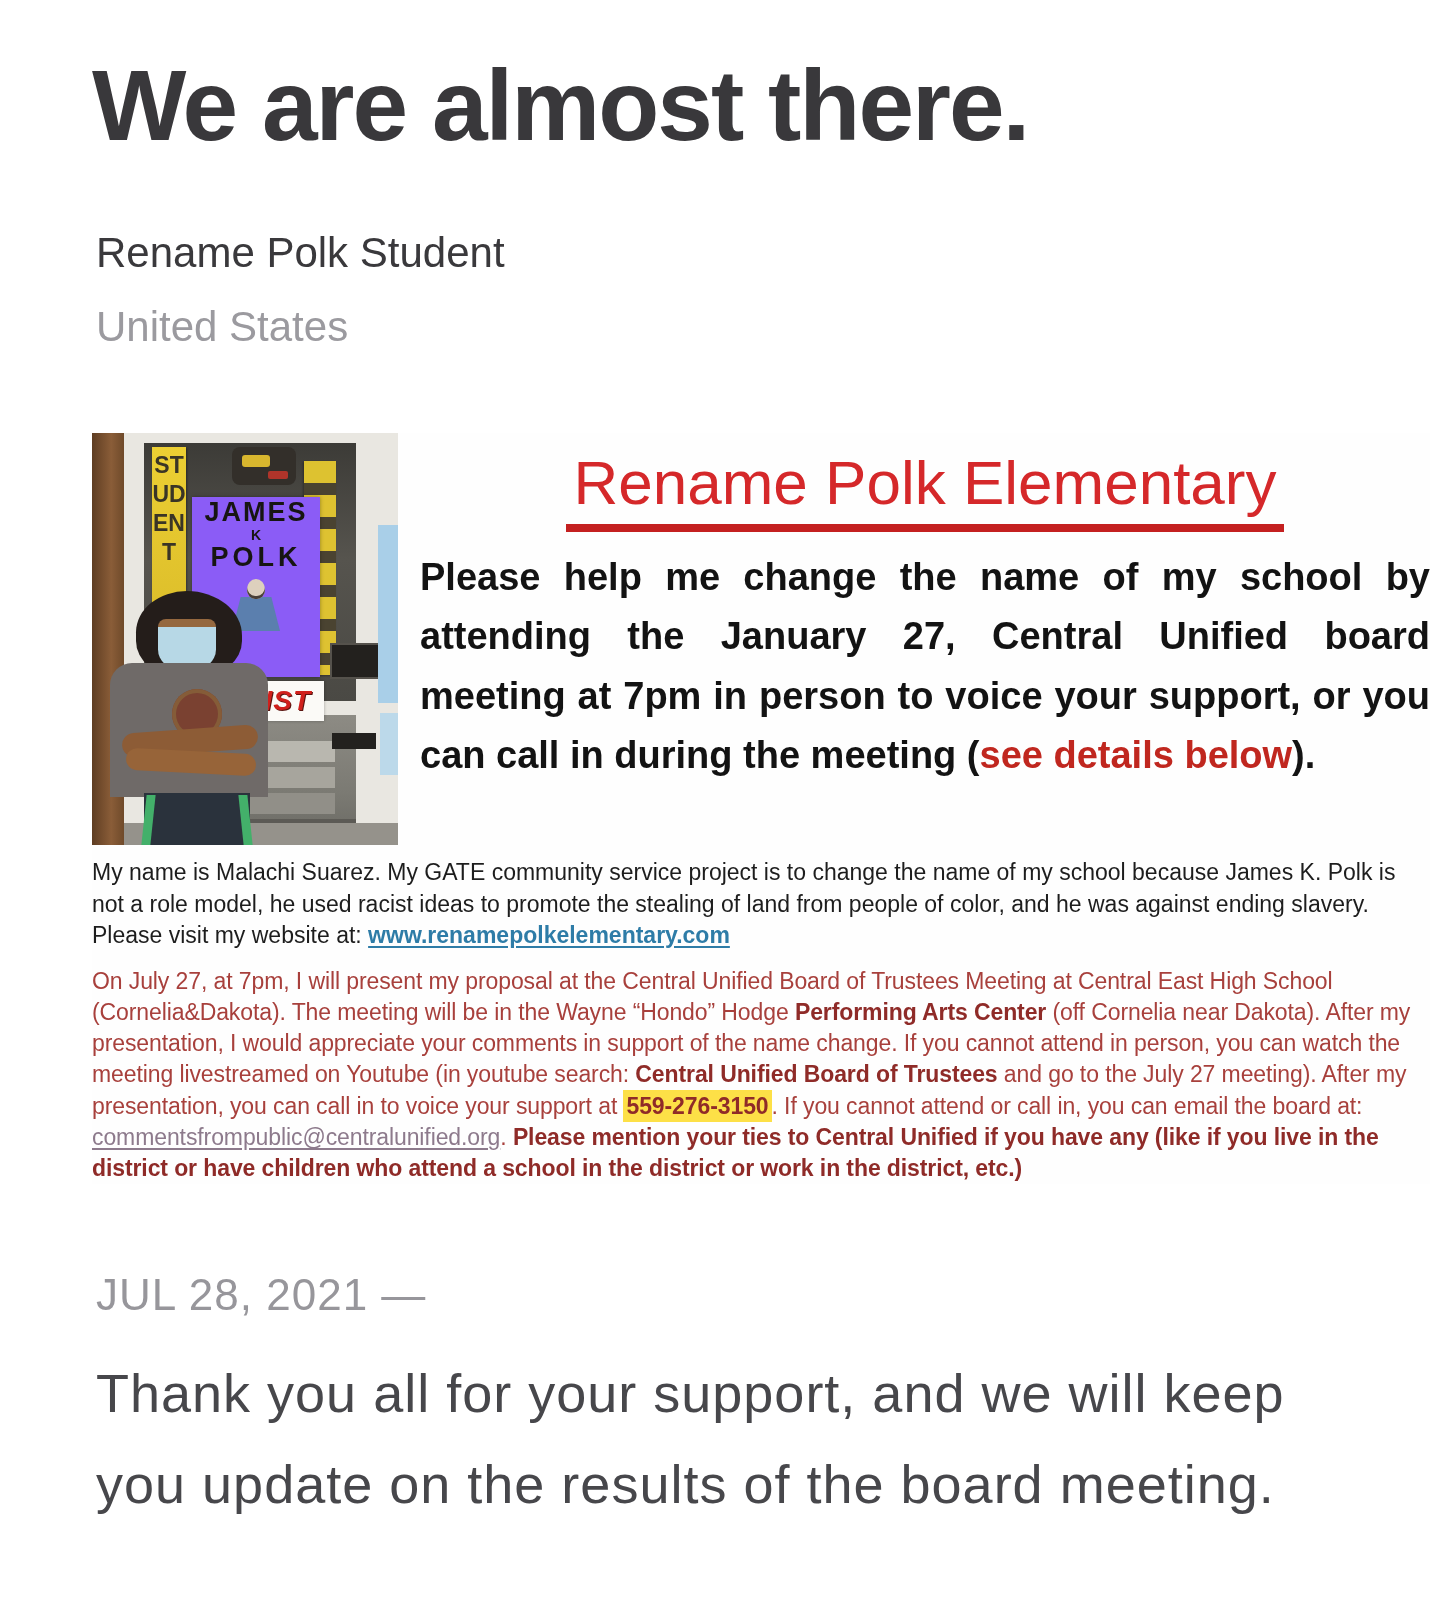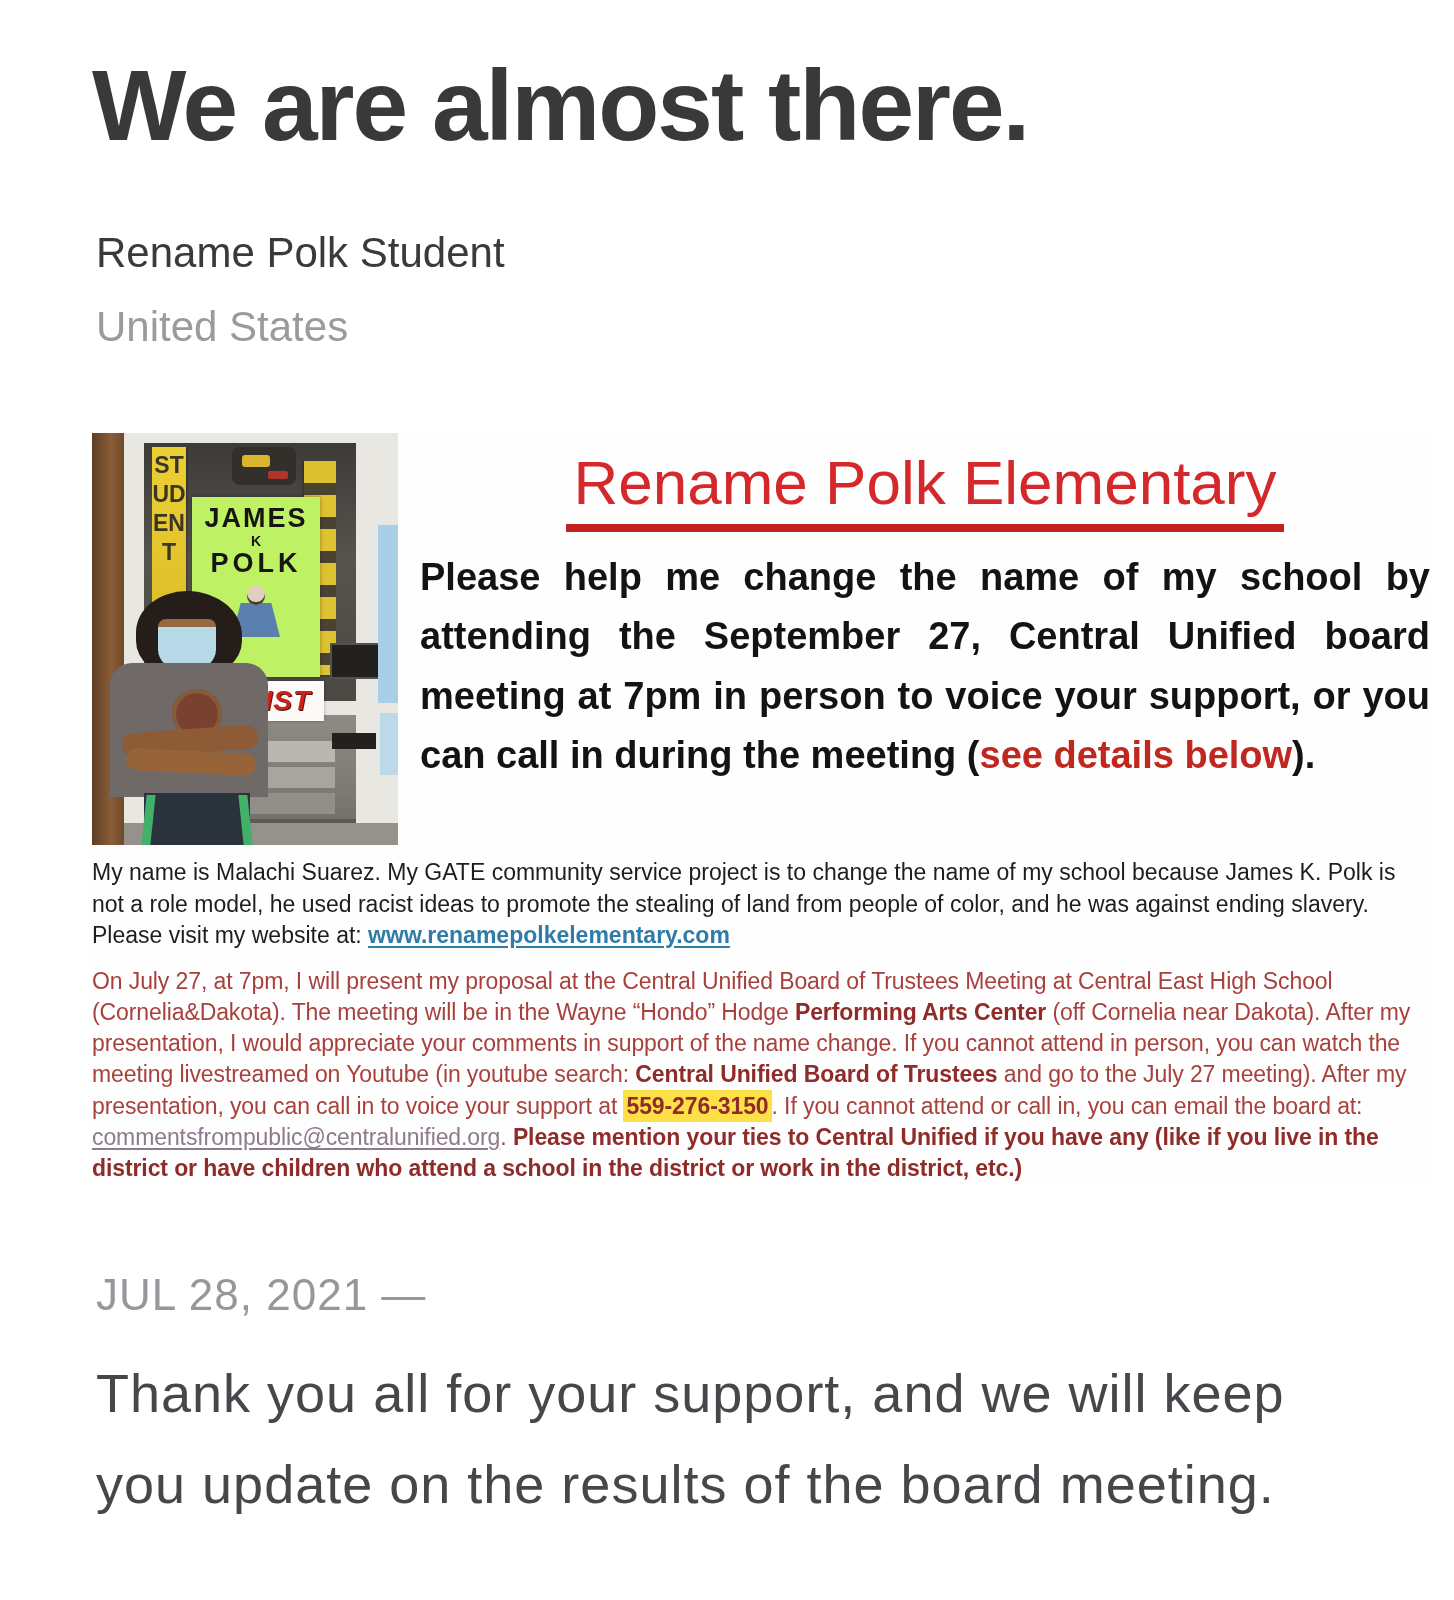--- a/index.html
+++ b/index.html
@@ -140,21 +140,21 @@
   .emblem:before {
     content:""; position:absolute; left:10px; top:8px; width:28px; height:12px;
     background:#d8b62e; border-radius:3px;
   }
   .emblem:after {
     content:""; position:absolute; right:8px; bottom:6px; width:20px; height:8px;
     background:#b0342a; border-radius:2px;
   }
   .poster {
     position:absolute; left:100px; top:64px; width:128px; height:180px;
-    background:#bef264; text-align:center; padding-top:6px;
+    background:#8b5cf6; text-align:center; padding-top:0;
     box-shadow:0 0 4px rgba(0,0,0,.35);
   }
   .poster-l1 { font-size:27px; font-weight:800; color:#171512; letter-spacing:2px; }
   .poster-l2 { font-size:14px; font-weight:800; color:#171512; line-height:14px; }
   .poster-l3 { font-size:27px; font-weight:800; color:#171512; letter-spacing:4px; }
   .portrait { position:relative; margin:6px auto 0 auto; width:48px; height:52px; }
   .portrait .head {
     position:absolute; left:15px; top:0; width:18px; height:20px;
     background:#ddd0bd; border-radius:50% 50% 45% 45%;
     box-shadow:0 -3px 0 #4a4038 inset;
@@ -273,21 +273,21 @@
             <div class="stripe-l"></div>
             <div class="stripe-r"></div>
           </div>
         </div>
       </div>
 
       <div class="flyer-right">
         <div class="flyer-headline-wrap">
           <span class="flyer-headline">Rename Polk Elementary</span>
         </div>
-        <div class="flyer-maintext"><span class="seg-black">Please help me change the name of my school by attending the September 27, Central Unified board meeting at 7pm in person to voice your support, or you can call in during the meeting (</span><span class="seg-red">see details below</span><span class="seg-black">).</span></div>
+        <div class="flyer-maintext"><span class="seg-black">Please help me change the name of my school by attending the January 27, Central Unified board meeting at 7pm in person to voice your support, or you can call in during the meeting (</span><span class="seg-red">see details below</span><span class="seg-black">).</span></div>
       </div>
     </div>
 
     <p class="desc"><span class="seg-normal">My name is Malachi Suarez. My GATE community service project is to change the name of my school because James K. Polk is not a role model, he used racist ideas to promote the stealing of land from people of color, and he was against ending slavery. Please visit my website at: </span><span class="seg-link">www.renamepolkelementary.com</span></p>
 
     <p class="details"><span class="seg-normal">On July 27, at 7pm, I will present my proposal at the Central Unified Board of Trustees Meeting at Central East High School (Cornelia&amp;Dakota). The meeting will be in the Wayne “Hondo” Hodge </span><span class="seg-bold">Performing Arts Center</span><span class="seg-normal"> (off Cornelia near Dakota). After my presentation, I would appreciate your comments in support of the name change. If you cannot attend in person, you can watch the meeting livestreamed on Youtube (in youtube search: </span><span class="seg-bold">Central Unified Board of Trustees</span><span class="seg-normal"> and go to the July 27 meeting). After my presentation, you can call in to voice your support at </span><span class="seg-highlight">559-276-3150</span><span class="seg-normal">. If you cannot attend or call in, you can email the board at: </span><span class="seg-email">commentsfrompublic@centralunified.org</span><span class="seg-normal">. </span><span class="seg-bold">Please mention your ties to Central Unified if you have any (like if you live in the district or have children who attend a school in the district or work in the district, etc.)</span></p>
   </div>
 
   <div class="update-date">JUL 28, 2021 —</div>
   <div class="update-message">Thank you all for your support, and we will keep you update on the results of the board meeting.</div>

